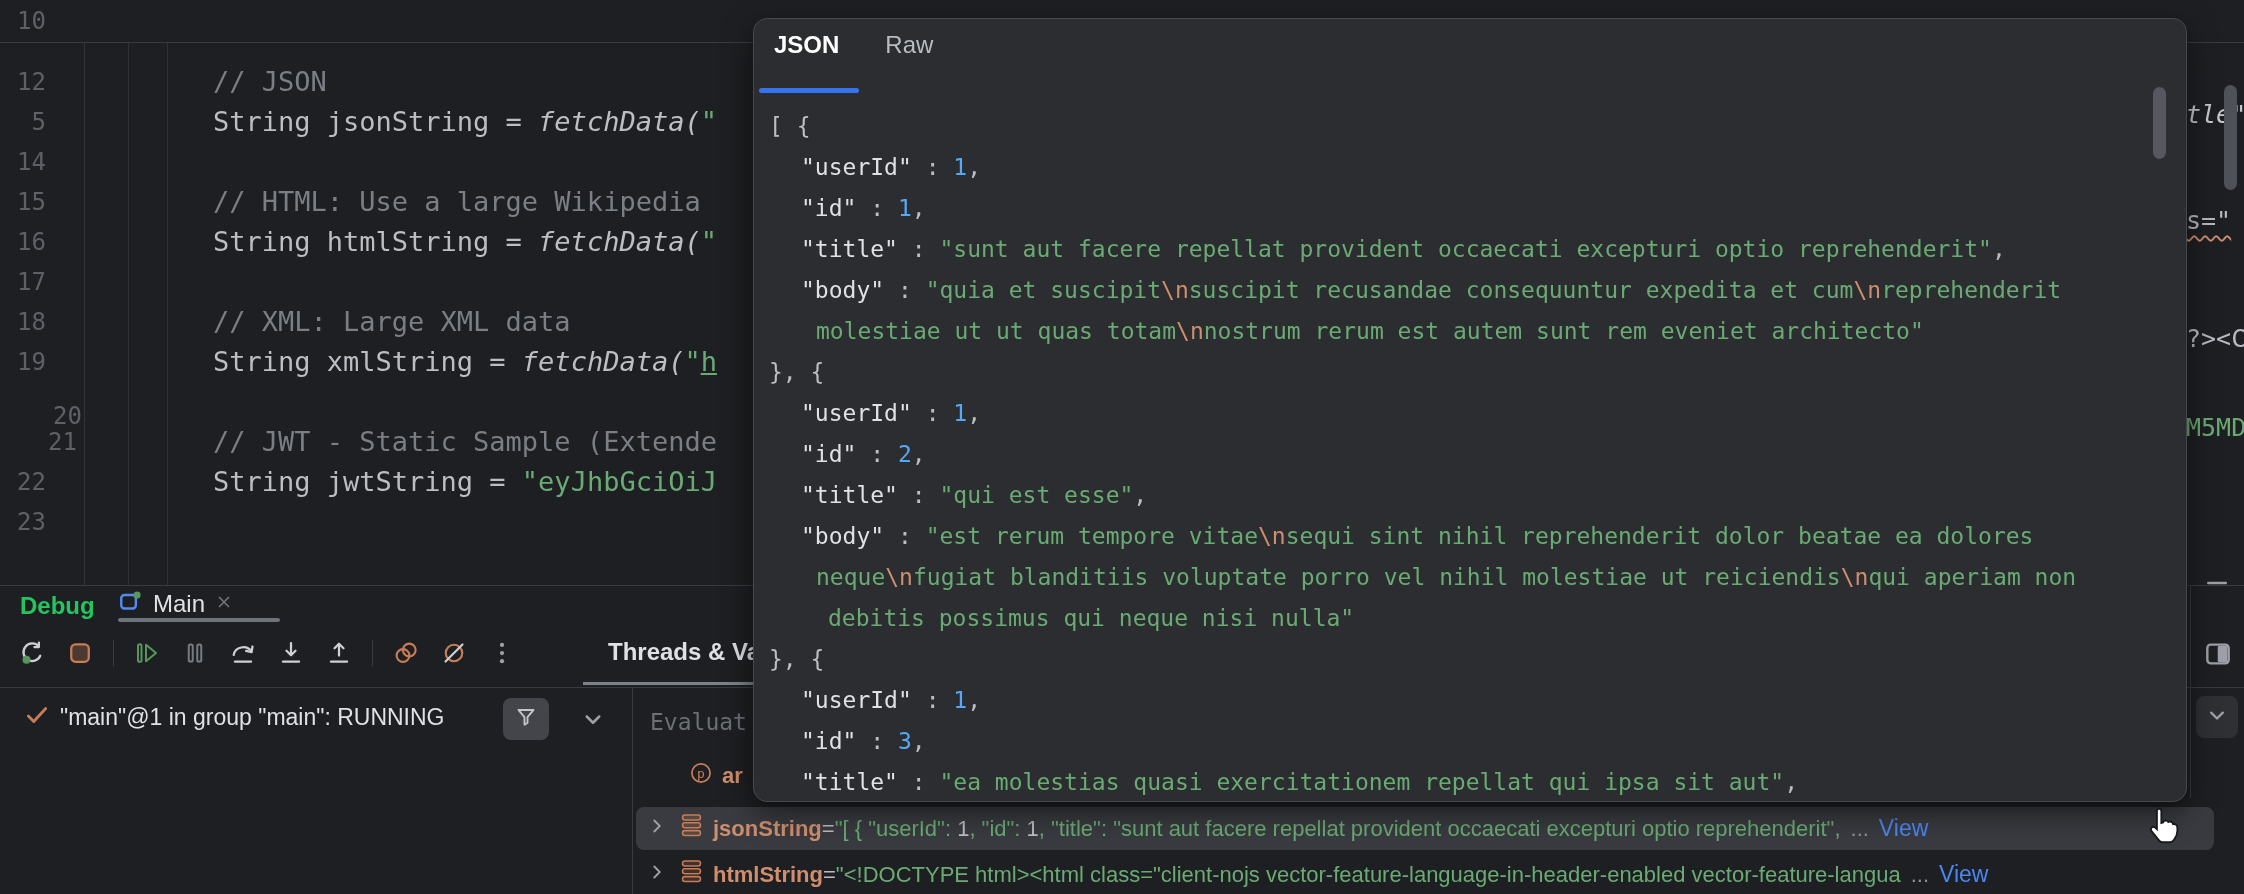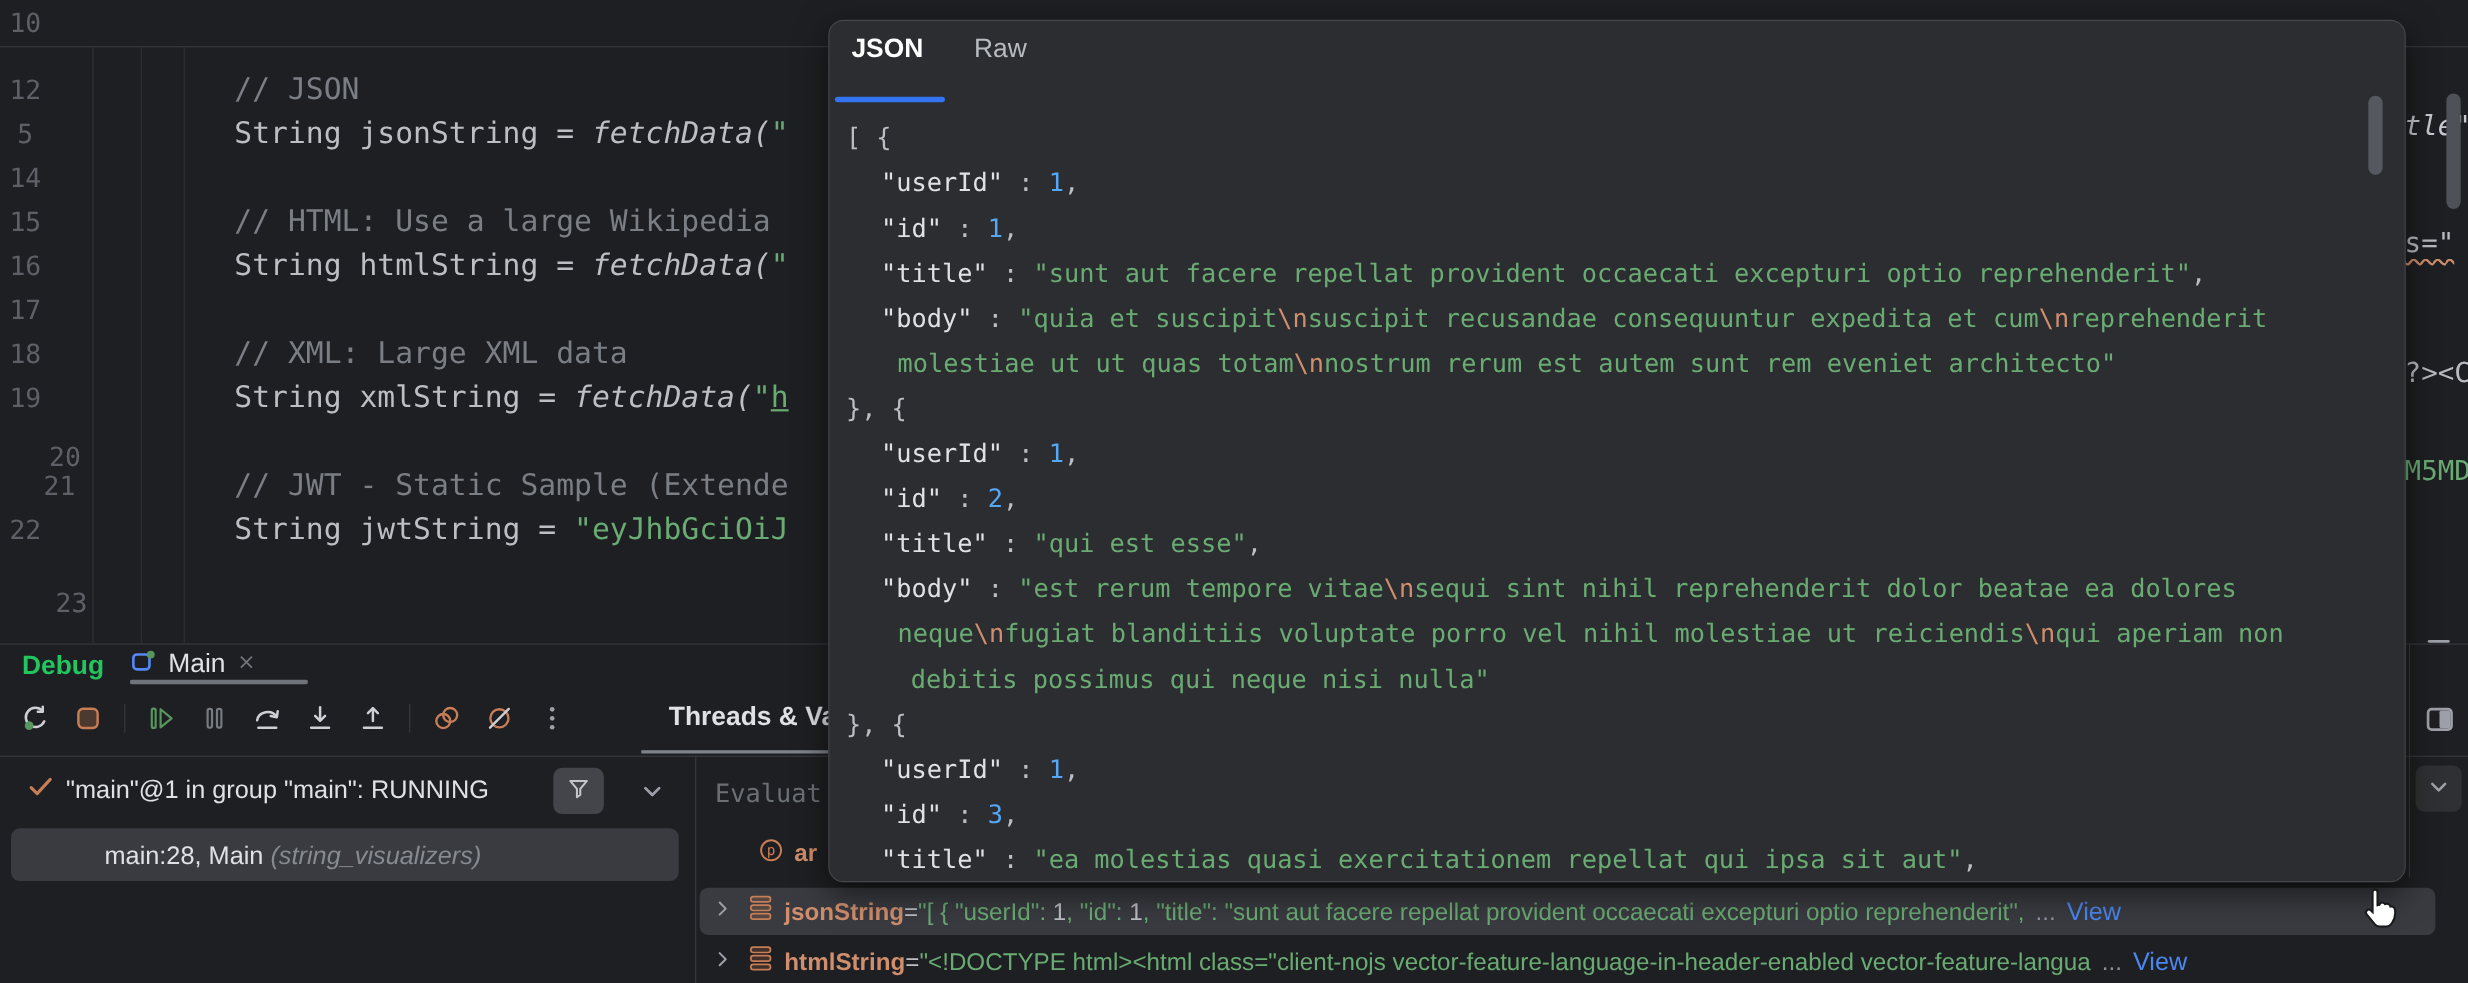--- a/index.html
+++ b/index.html
@@ -4,21 +4,21 @@
 <style>
   html,body{margin:0;padding:0;background:#131314;}
   #stage{position:relative;width:2244px;height:894px;background:#1e1f22;overflow:hidden;
          font-family:"Liberation Sans",sans-serif;color:#dfe1e5;}
   
   #editor{position:absolute;left:0;top:0;width:2244px;height:585px;background:#1e1f22;}
   .vguide{position:absolute;width:1px;background:#2e3135;}
   #gutter-sep{position:absolute;left:84px;top:0;width:1px;height:585px;background:#313438;}
   #sticky-row{position:absolute;left:0;top:0;width:2244px;height:42px;background:#1e1f22;border-bottom:1px solid #393b40;}
   .eline,.lnum,.ecode{font-family:"DejaVu Sans Mono","Liberation Mono",monospace;}
-  .lnum{position:absolute;left:0;width:46px;text-align:center;color:#5d6167;font-size:24px;line-height:40px;}
+  .lnum{position:absolute;left:0;width:46px;text-align:right;color:#5d6167;font-size:24px;line-height:40px;}
   .ecode{position:absolute;white-space:pre;font-size:27px;line-height:40px;}
   .frag{position:absolute;left:2186px;white-space:pre;font-family:"DejaVu Sans Mono","Liberation Mono",monospace;font-size:25px;color:#b7bac0;}
   .frag-it{font-style:italic;color:#c6c9cf;}
   .frag-sq{text-decoration:underline wavy #cf8e6d 2px;text-underline-offset:6px;}
   .frag-gr{color:#6aab73;}
   #ed-scroll{position:absolute;left:2224px;top:85px;width:13px;height:105px;border-radius:7px;background:#4e5157;}
   
   .c-kw{color:#cf8e6d}.c-method{color:#56a8f5}.c-plain{color:#bcbec4}.c-comment{color:#7a7e85}
   .c-str{color:#6aab73}.c-esc{color:#cf8e6d}.c-num{color:#56a8f5}.c-punct{color:#bcbec4}
   .c-callit{color:#bcbec4;font-style:italic}.c-url{color:#6aab73;text-decoration:underline}
@@ -97,21 +97,21 @@
         <span class="lnum" style="top: 302px;">18</span>
         <span class="ecode" style="left: 213px; top: 302px;"><span class="c-comment">// XML: Large XML data</span></span>
         <span class="lnum" style="top: 342px;">19</span>
         <span class="ecode" style="left: 213px; top: 342px;"><span class="c-plain">String xmlString = </span><span class="c-callit">fetchData(</span><span class="c-str">"</span><span class="c-url">h</span></span>
         <span class="lnum" style="top: 396px; margin-left: 36px;">20</span>
         <span class="ecode" style="left: 213px; top: 382px;"></span>
         <span class="lnum" style="top: 422px; margin-left: 31px;">21</span>
         <span class="ecode" style="left: 213px; top: 422px;"><span class="c-comment">// JWT - Static Sample (Extende</span></span>
         <span class="lnum" style="top: 462px;">22</span>
         <span class="ecode" style="left: 213px; top: 462px;"><span class="c-plain">String jwtString = </span><span class="c-str">"eyJhbGciOiJ</span></span>
-        <span class="lnum" style="top: 528px; padding-left: 42px;">23</span>
+        <span class="lnum" style="top: 502px;">23</span>
         <span class="ecode" style="left: 213px; top: 502px;"></span>
       </div>
     <div id="sticky-row">
       <span class="lnum" style="top:1px;">10</span>
     </div>
     <div id="frags">
         <span class="frag frag-it" style="top: 100px;">tle"</span>
         <span class="frag frag-sq" style="top: 206px;">s="</span>
         <span class="frag " style="top: 324px;">?&gt;&lt;C</span>
         <span class="frag frag-gr" style="top: 413px;">M5MD</span>
@@ -224,23 +224,20 @@
       <span>
         <svg width="26" height="26" viewBox="0 0 24 24">
             <path d="M5 5.5h14l-5.6 6.6v5.2l-2.8 1.9v-7.1L5 5.5Z" fill="none" stroke="#c3c6cb" stroke-width="1.7" stroke-linejoin="round"></path>
           </svg>
       </span>
     </div>
     <div id="filter-chevron">
       <svg width="30" height="30" viewBox="0 0 24 24">
           <path d="M7 10l5 5 5-5" stroke="#9da0a8" stroke-width="2" fill="none" stroke-linecap="round" stroke-linejoin="round"></path>
         </svg>
-    </div>
-    <div id="frame-row">
-      <span class="txt"><span>main:28, Main </span><span class="sfx">(string_visualizers)</span></span>
     </div>
 
     <div id="evaluate-txt">Evaluat</div>
     <div id="vars-rows">
         <div class="var-row" style="top: 168px;">
           <span style="width: 46px; flex: 0 0 auto;"></span>
           <span class="vicon"><svg width="26" height="26" viewBox="0 0 24 24">
               <circle cx="12" cy="12" r="8.4" stroke="#c77d55" stroke-width="1.6" fill="none"></circle>
               <text x="12" y="16.2" font-size="12" fill="#c77d55" text-anchor="middle" font-family="monospace">p</text>
             </svg></span>

